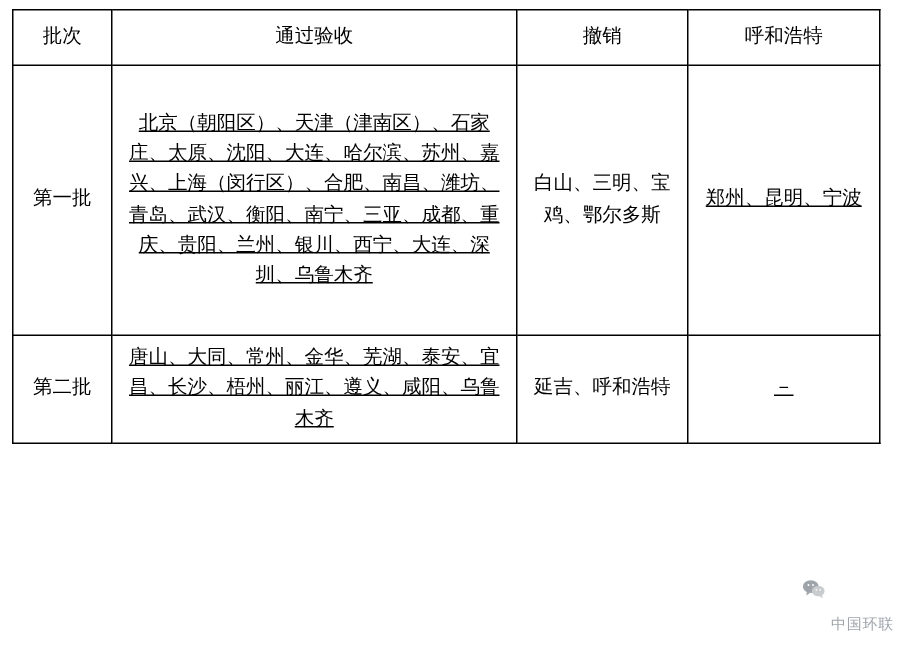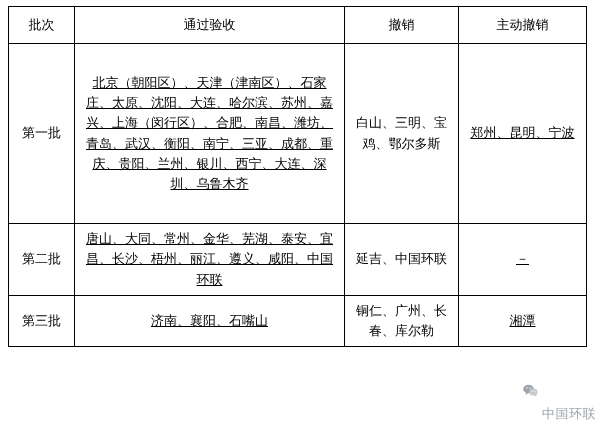--- a/index.html
+++ b/index.html
@@ -78,63 +78,57 @@
     opacity: .95;
   }
   .wm-icon {
     width: 15px;
     height: 13px;
     display: inline-block;
   }
   .wm-text {
     letter-spacing: .5px;
     color: #9aa0a6;
-    font-size: 13px;
+    font-size: 10px;
     margin-top: 47px;
   }
 </style>
 </head>
 <body>
 
 <div class="sheet">
   <table class="batch-table">
     <colgroup>
       <col class="c0">
         <col class="c1">
         <col class="c2">
         <col class="c3">
     </colgroup>
     <tbody>
       <tr class="hdr">
         <td>批次</td>
         <td>通过验收</td>
         <td>撤销</td>
-        <td>主动撤销</td>
+        <td>呼和浩特</td>
       </tr>
 
       <tr style="height:180px;">
         <td class="cell-batch">第一批</td>
         <td class="cell-long">北京（朝阳区）、天津（津南区）、石家庄、太原、沈阳、大连、哈尔滨、苏州、嘉兴、上海（闵行区）、合肥、南昌、潍坊、青岛、武汉、衡阳、南宁、三亚、成都、重庆、贵阳、兰州、银川、西宁、大连、深圳、乌鲁木齐</td>
         <td class="cell-mid">白山、三明、宝鸡、鄂尔多斯</td>
         <td class="cell-center">郑州、昆明、宁波</td>
       </tr>
 
       <tr style="height:72px;">
         <td class="cell-batch">第二批</td>
-        <td class="cell-long">唐山、大同、常州、金华、芜湖、泰安、宜昌、长沙、梧州、丽江、遵义、咸阳、中国环联</td>
-        <td class="cell-mid">延吉、中国环联</td>
+        <td class="cell-long">唐山、大同、常州、金华、芜湖、泰安、宜昌、长沙、梧州、丽江、遵义、咸阳、乌鲁木齐</td>
+        <td class="cell-mid">延吉、呼和浩特</td>
         <td class="cell-center dash">－</td>
       </tr>
 
-      <tr style="height:48px;">
-        <td class="cell-batch">第三批</td>
-        <td class="cell-long">济南、襄阳、石嘴山</td>
-        <td class="cell-mid">铜仁、广州、长春、库尔勒</td>
-        <td class="cell-center">湘潭</td>
-      </tr>
 
 
     </tbody>
   </table>
 </div>
 
 <div class="watermark">
   <span class="wm-icon">
     <svg viewBox="0 0 30 26" width="15" height="13" xmlns="http://www.w3.org/2000/svg">
       <ellipse cx="11" cy="10" rx="10.5" ry="8.5" fill="#9aa0a6"></ellipse>

